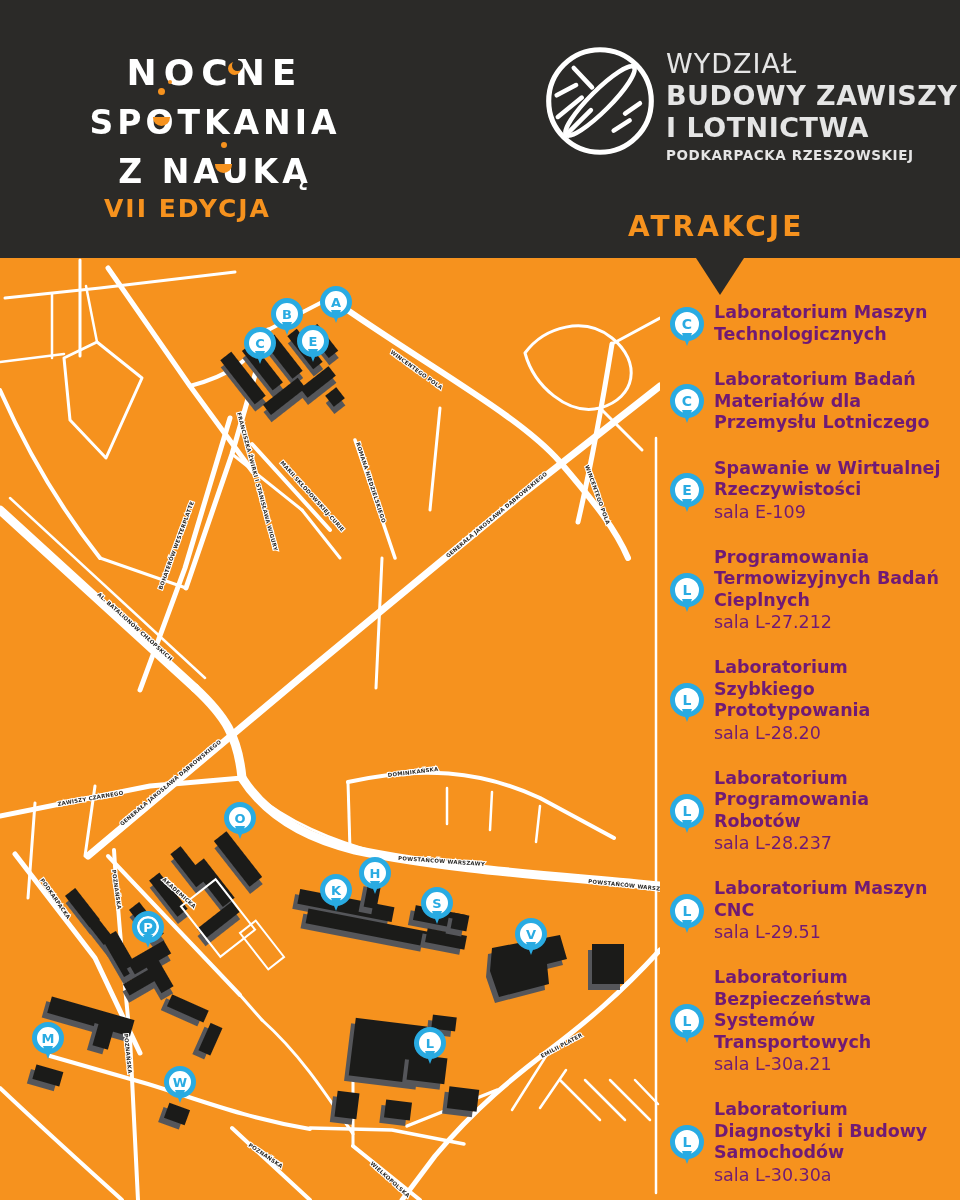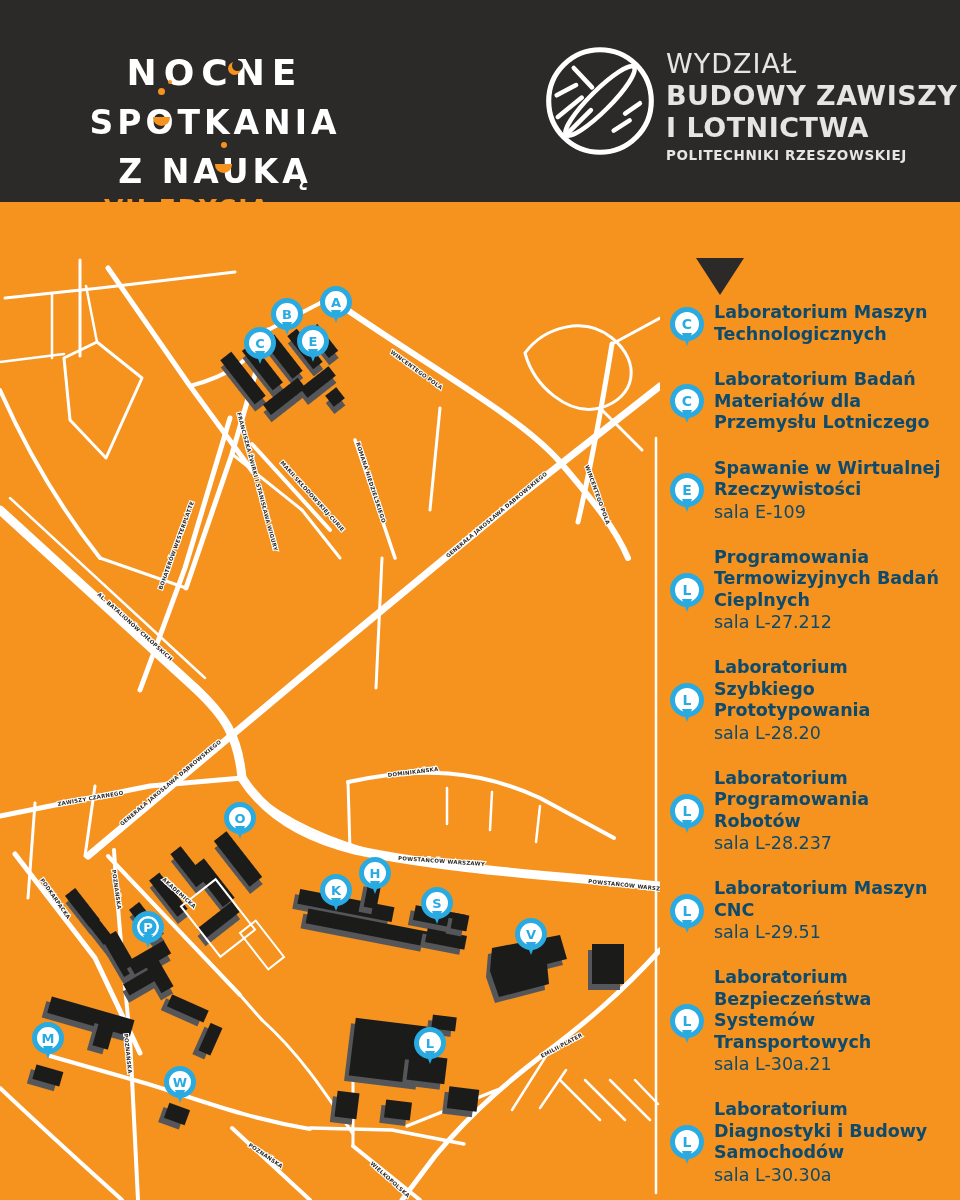--- a/index.html
+++ b/index.html
@@ -2,21 +2,21 @@
 <html><head>
 <meta charset="utf-8">
 <style>
   html,body{margin:0;padding:0;}
   body{
     width:960px;height:1200px;position:relative;overflow:hidden;
     background:#f6921e;
     font-family:"DejaVu Sans","Liberation Sans",sans-serif;
   }
   
-  .header{position:absolute;left:0;top:0;width:960px;height:202px;background:#2b2a28;}
+  .header{position:absolute;left:0;top:0;width:960px;height:258px;background:#2b2a28;}
   .logo-left{position:absolute;left:70px;top:48px;width:290px;color:#fff;text-align:center;}
   .logo-line1{font-size:36px;font-weight:bold;letter-spacing:7px;line-height:50px;}
   .logo-line2{font-size:33px;font-weight:bold;letter-spacing:4px;line-height:50px;}
   .logo-line3{font-size:33px;font-weight:bold;letter-spacing:4px;line-height:48px;}
   .logo-edition{font-size:25px;font-weight:bold;letter-spacing:2px;color:#f6921e;text-align:left;padding-left:34px;line-height:26px;}
   .crescent{position:absolute;width:13px;height:13px;border-radius:50%;background:#f6921e;}
   .crescent::after{content:"";position:absolute;left:4px;top:-2px;width:11px;height:11px;border-radius:50%;background:#2b2a28;}
   .liquid{position:absolute;width:17px;height:9px;border-radius:0 0 9px 9px;background:#f6921e;}
   .bubble{position:absolute;border-radius:50%;background:#f6921e;}
   .fac-logo{position:absolute;left:543px;top:44px;width:114px;height:114px;}
@@ -40,21 +40,21 @@
     color:#29abe2;font-weight:bold;display:flex;align-items:center;justify-content:center;}
   .pin::after{content:"";position:absolute;left:50%;top:100%;transform:translate(-50%,-3px);
     width:0;height:0;border-left:5px solid transparent;border-right:5px solid transparent;border-top:13px solid #29abe2;}
   .pin.parking{background:#29abe2;color:#fff;box-shadow:inset 0 0 0 2.5px #fff;}
   .map-pin{position:absolute;width:22px;height:22px;font-size:13px;transform:translate(-16px,-16px);z-index:3;}
   
   .sidebar{position:absolute;left:660px;top:258px;width:300px;height:942px;padding-top:44px;box-sizing:border-box;}
   .s-item{display:flex;align-items:center;margin-bottom:24px;}
   .s-pin-col{width:54px;display:flex;justify-content:center;flex:0 0 54px;}
   .s-pin{width:24px;height:24px;font-size:14px;}
-  .s-text{width:238px;color:#0c4a6e;}
+  .s-text{width:238px;color:#701a75;}
   .s-title{font-size:17.5px;font-weight:bold;line-height:21.5px;}
   .s-room{font-size:17.5px;font-weight:normal;line-height:22px;}
 </style>
 </head>
 <body>
 
 <div class="map">
   <svg width="660" height="942" viewBox="0 0 660 942">
     <rect x="0" y="0" width="660" height="942" fill="#f6921e"></rect>
     <g>
@@ -262,21 +262,21 @@
         <line x1="27" y1="21" x2="43" y2="38"></line>
         <line x1="72" y1="61" x2="85" y2="52"></line>
         <line x1="62" y1="76" x2="76" y2="67"></line>
       </g>
     </svg>
   </div>
   <div class="fac-text">
     <div class="fac-l1">WYDZIAŁ</div>
     <div class="fac-l2">BUDOWY ZAWISZY</div>
     <div class="fac-l3">I LOTNICTWA</div>
-    <div class="fac-l4">POLITECHNIKI RZESZOWSKIEJ</div>
+    <div class="fac-l4">PODKARPACKA RZESZOWSKIEJ</div>
   </div>
   <div class="attractions">ATRAKCJE</div>
 </div>
 <div class="down-triangle"></div>
 
 <div class="sidebar" id="sidebar-list">
     <div class="s-item">
       <div class="s-pin-col">
         <div class="pin s-pin">
           <span>C</span>

